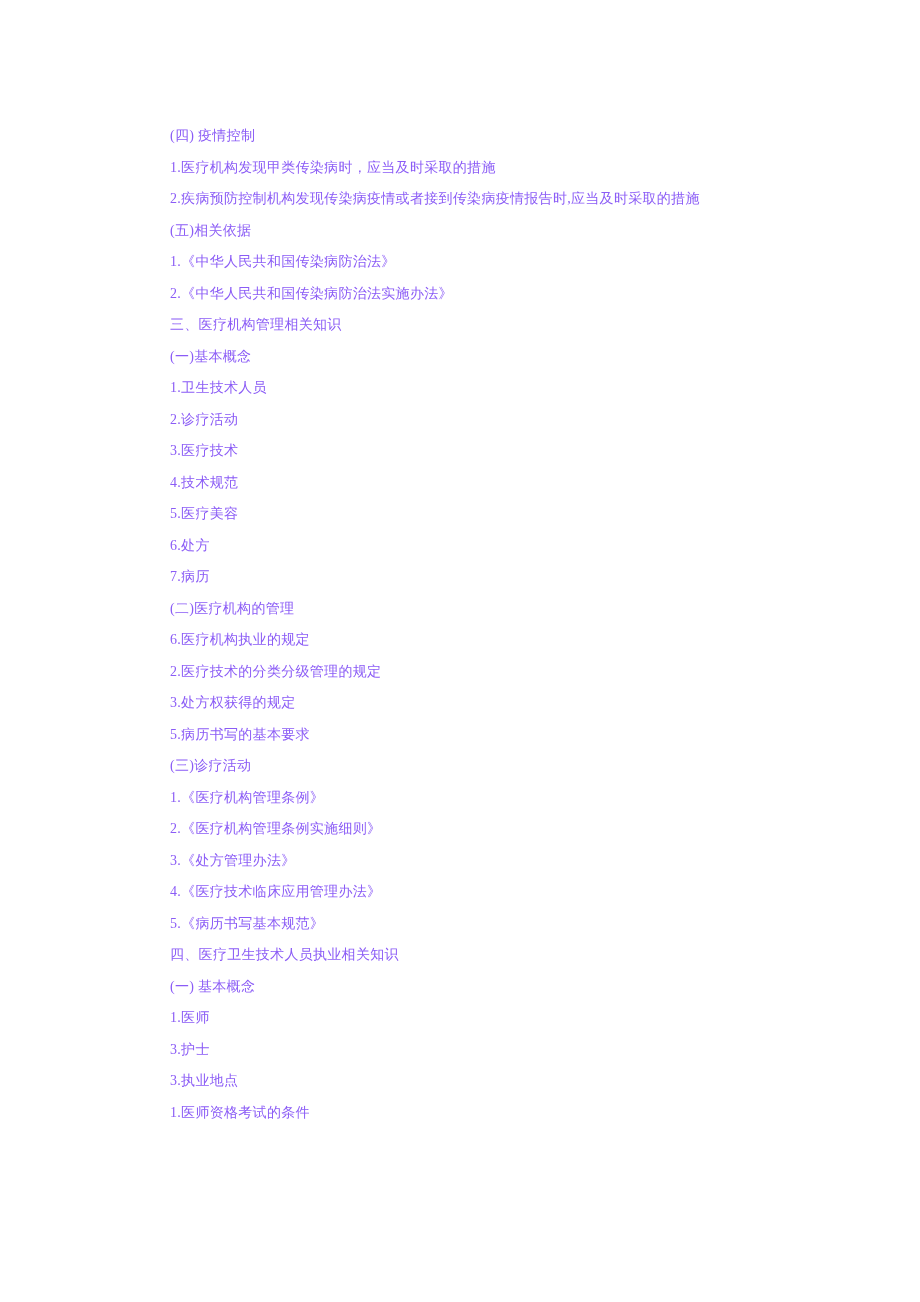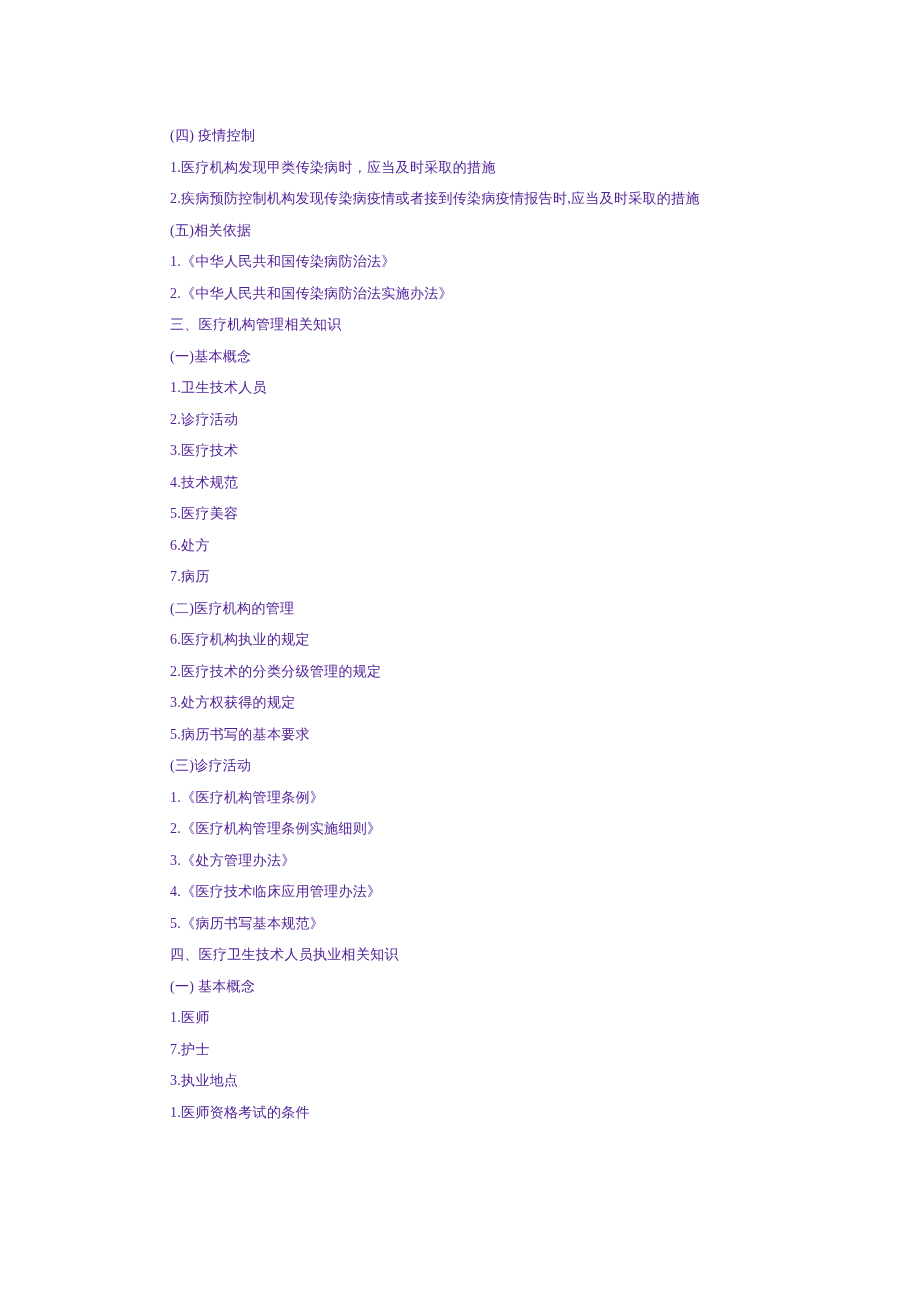--- a/index.html
+++ b/index.html
@@ -10,21 +10,21 @@
     width: 920px;
     height: 1302px;
     box-sizing: border-box;
   }
   .page {
     padding: 120px 170px 0 170px;
     box-sizing: border-box;
   }
   .line {
     font-size: 14px;
-    color: #4c1d95;
+    color: #8b5cf6;
     line-height: 31.5px;
     white-space: nowrap;
     letter-spacing: 0.3px;
   }
 </style>
 </head>
 <body>
 
 <div class="page">
   <div class="line">(四) 疫情控制</div>
@@ -49,16 +49,16 @@
   <div class="line">5.病历书写的基本要求</div>
   <div class="line">(三)诊疗活动</div>
   <div class="line">1.《医疗机构管理条例》</div>
   <div class="line">2.《医疗机构管理条例实施细则》</div>
   <div class="line">3.《处方管理办法》</div>
   <div class="line">4.《医疗技术临床应用管理办法》</div>
   <div class="line">5.《病历书写基本规范》</div>
   <div class="line">四、医疗卫生技术人员执业相关知识</div>
   <div class="line">(一) 基本概念</div>
   <div class="line">1.医师</div>
-  <div class="line">7.护士</div>
+  <div class="line">3.护士</div>
   <div class="line">3.执业地点</div>
   <div class="line">1.医师资格考试的条件</div>
 </div>
 
 </body></html>

